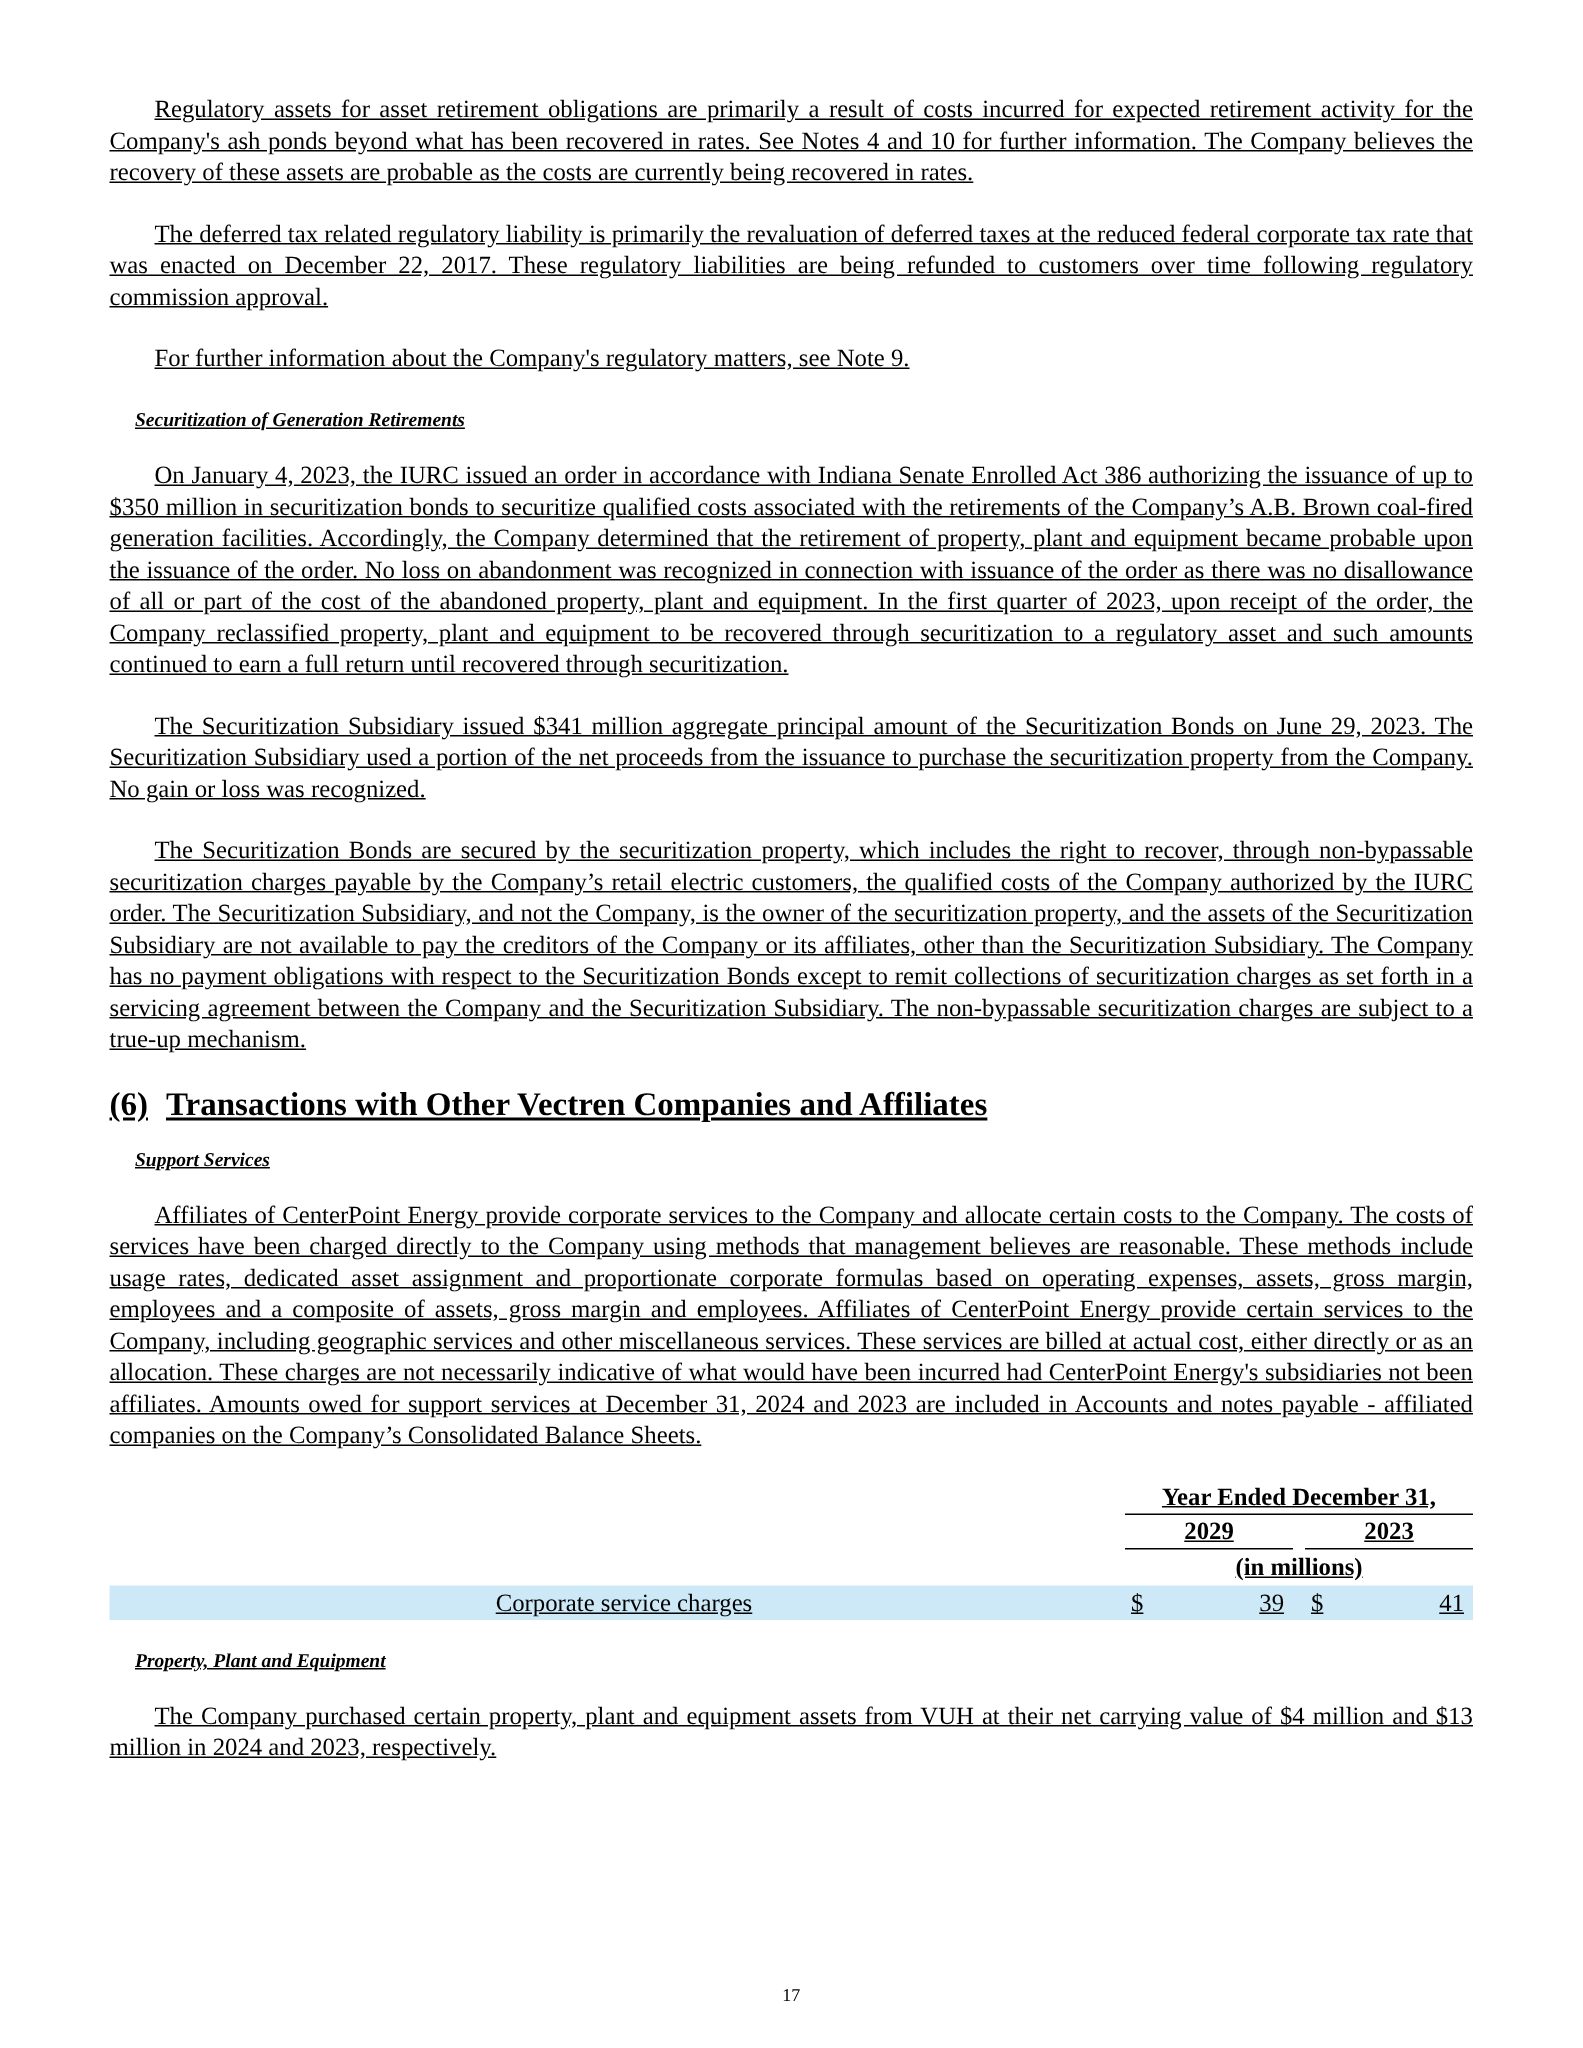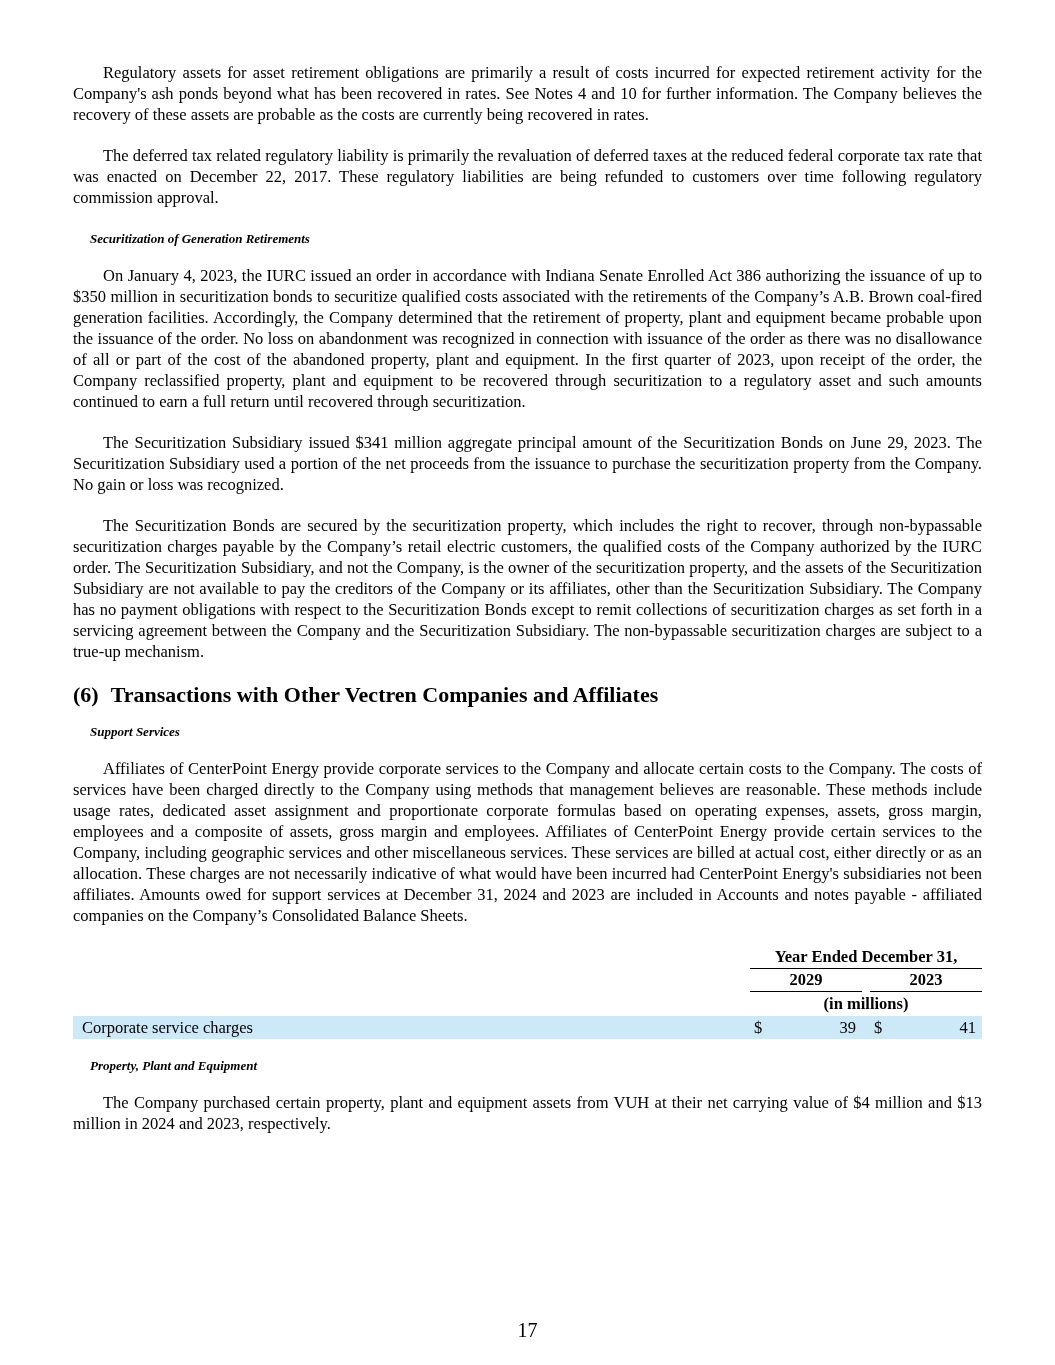--- a/index.html
+++ b/index.html
@@ -14,20 +14,21 @@
     width: 1055px;
     height: 1365px;
     margin: 0 auto;
     background: var(--page-background);
     color: var(--text-color);
     font-family: "Liberation Serif", "DejaVu Serif", serif;
     font-size: 16.5px;
     line-height: 21px;
     padding: 62px 73px 0 73px;
     overflow: hidden;
+    text-decoration: underline;
   }
   p.para {
     margin: 0 0 20px 0;
     text-indent: 30px;
     text-align: justify;
   }
   h2.h-section {
     font-size: 22px;
     font-weight: bold;
     font-style: normal;
@@ -66,46 +67,47 @@
     text-align: center;
     font-weight: bold;
     padding-top: 1px;
   }
   .t-highlight {
     background: var(--row-highlight);
     min-height: 23px;
     align-items: center;
     margin-top: 2px;
   }
-  .t-rowlabel { padding-left: 9px; }
+  .t-rowlabel { padding-left: 9px; text-align: center; }
   .t-cell {
     width: 112px;
     display: flex;
     justify-content: space-between;
     padding: 0 6px 0 4px;
   }
   
   .page-number {
     position: absolute;
     bottom: 24px;
     left: 0;
     right: 0;
     text-align: center;
-    font-size: 20px;
+    font-size: 12px;
   }
 </style>
 </head>
 <body>
 
 <div class="page">
 
   <p class="para">Regulatory assets for asset retirement obligations are primarily a result of costs incurred for expected retirement activity for the Company's ash ponds beyond what has been recovered in rates. See Notes 4 and 10 for further information. The Company believes the recovery of these assets are probable as the costs are currently being recovered in rates.</p>
 
   <p class="para">The deferred tax related regulatory liability is primarily the revaluation of deferred taxes at the reduced federal corporate tax rate that was enacted on December 22, 2017. These regulatory liabilities are being refunded to customers over time following regulatory commission approval.</p>
 
+  <p class="para">For further information about the Company's regulatory matters, see Note 9.</p>
 
   <h3 class="h-sub">Securitization of Generation Retirements</h3>
 
   <p class="para">On January 4, 2023, the IURC issued an order in accordance with Indiana Senate Enrolled Act 386 authorizing the issuance of up to $350 million in securitization bonds to securitize qualified costs associated with the retirements of the Company’s A.B. Brown coal-fired generation facilities. Accordingly, the Company determined that the retirement of property, plant and equipment became probable upon the issuance of the order. No loss on abandonment was recognized in connection with issuance of the order as there was no disallowance of all or part of the cost of the abandoned property, plant and equipment. In the first quarter of 2023, upon receipt of the order, the Company reclassified property, plant and equipment to be recovered through securitization to a regulatory asset and such amounts continued to earn a full return until recovered through securitization.</p>
 
   <p class="para">The Securitization Subsidiary issued $341 million aggregate principal amount of the Securitization Bonds on June 29, 2023. The Securitization Subsidiary used a portion of the net proceeds from the issuance to purchase the securitization property from the Company. No gain or loss was recognized.</p>
 
   <p class="para">The Securitization Bonds are secured by the securitization property, which includes the right to recover, through non-bypassable securitization charges payable by the Company’s retail electric customers, the qualified costs of the Company authorized by the IURC order. The Securitization Subsidiary, and not the Company, is the owner of the securitization property, and the assets of the Securitization Subsidiary are not available to pay the creditors of the Company or its affiliates, other than the Securitization Subsidiary. The Company has no payment obligations with respect to the Securitization Bonds except to remit collections of securitization charges as set forth in a servicing agreement between the Company and the Securitization Subsidiary. The non-bypassable securitization charges are subject to a true-up mechanism.</p>
 
   <h2 class="h-section">

